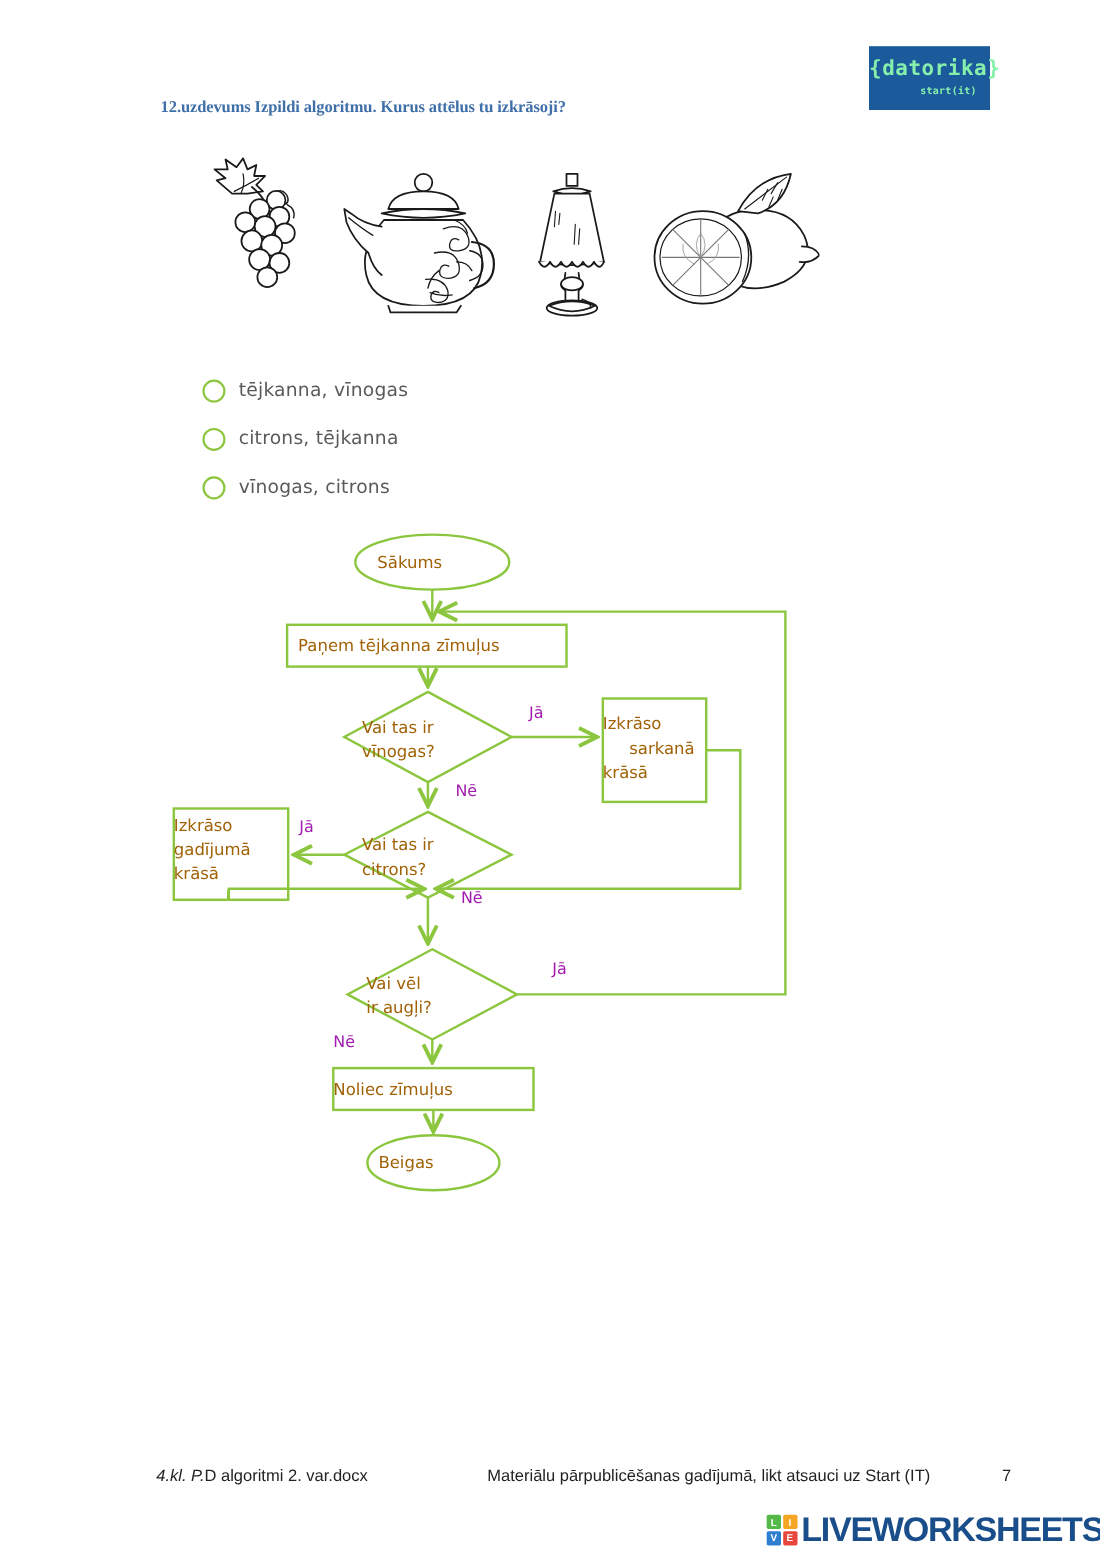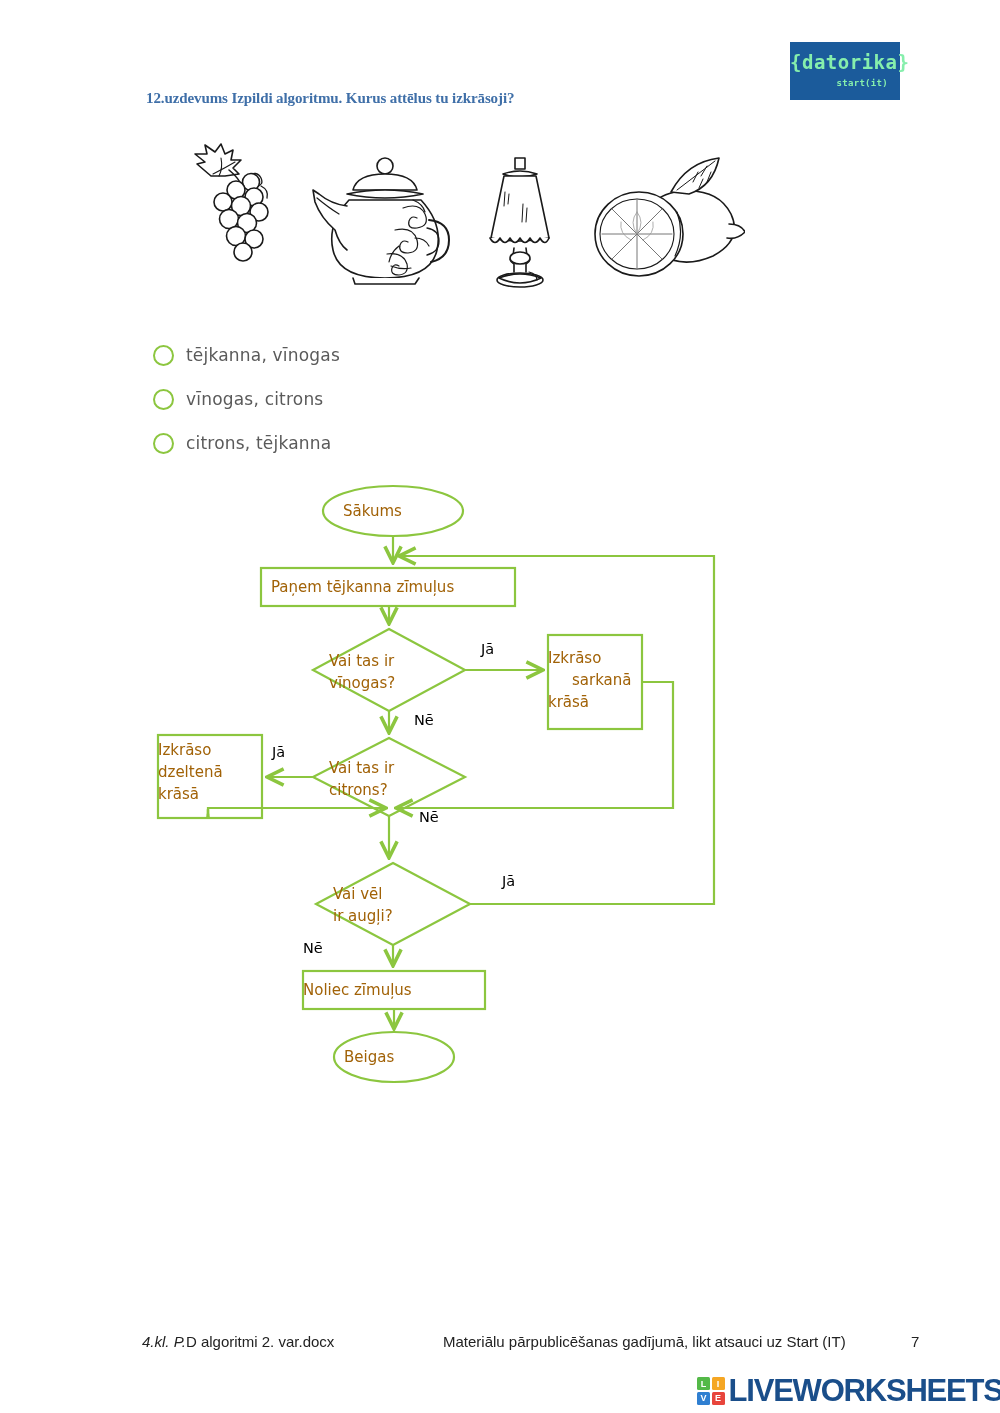--- a/index.html
+++ b/index.html
@@ -44,21 +44,21 @@
     color:#3F6FA8;
     letter-spacing:-0.1px;
     white-space:nowrap;
   }
 
   
   .pics{position:absolute;left:165px;top:140px;width:580px;height:150px;}
   .pics svg{display:block;}
 
   
-  .options{position:absolute;left:153px;top:333px;}
+  .options{position:absolute;left:184px;top:333px;}
   .opt{
     display:flex;align-items:center;
     height:44px;
   }
   .opt .radio{
     width:21px;height:21px;border-radius:50%;
     border:2.2px solid #8CC63F;
     box-sizing:border-box;
     flex:0 0 auto;
     background:#fff;
@@ -71,21 +71,21 @@
     letter-spacing:.2px;
     white-space:nowrap;
   }
 
   
   .flow{position:absolute;left:0;top:0;width:1000px;height:1413px;}
   .fl-label{
     position:absolute;
     font-family:"DejaVu Sans", sans-serif;
     font-size:14.5px;
-    color:#000000;
+    color:#a21caf;
     white-space:nowrap;
   }
   .fl-text{
     position:absolute;
     font-family:"DejaVu Sans", sans-serif;
     font-size:15px;
     color:#a16207;
     white-space:nowrap;
     line-height:1.42;
   }
@@ -253,25 +253,25 @@
     </svg>
   </div>
 
   <div class="options">
     <div class="opt">
       <div class="radio" style="border-color: rgb(140, 198, 63);"></div>
       <div class="otext">tējkanna, vīnogas</div>
     </div>
     <div class="opt">
       <div class="radio" style="border-color: rgb(140, 198, 63);"></div>
-      <div class="otext">vīnogas, citrons</div>
+      <div class="otext">citrons, tējkanna</div>
     </div>
     <div class="opt">
       <div class="radio" style="border-color: rgb(140, 198, 63);"></div>
-      <div class="otext">citrons, tējkanna</div>
+      <div class="otext">vīnogas, citrons</div>
     </div>
   </div>
 
   <div class="flow">
     <svg width="1000" height="1413" viewBox="0 0 1000 1413" fill="none" stroke="#8CC63F" stroke-width="2.2" stroke-linecap="butt" stroke-linejoin="miter">
       <defs>
         <marker id="ah" markerWidth="9" markerHeight="9" refX="7.6" refY="4.5" orient="auto">
           <path d="M0.5,0.8 L8,4.5 L0.5,8.2" fill="none" stroke="#8CC63F" stroke-width="1.6"></path>
         </marker>
       </defs>
@@ -321,21 +321,21 @@
     <div class="fl-text" style="left:329px;top:673px;width:120px;">vīnogas?</div>
 
     <div class="fl-text" style="left:548px;top:648px;width:94px;">Izkrāso</div>
     <div class="fl-text" style="left:548px;top:670px;width:94px;margin-left:24px;">sarkanā</div>
     <div class="fl-text" style="left:548px;top:692px;width:94px;">krāsā</div>
 
     <div class="fl-text" style="left:329px;top:758px;width:120px;">Vai tas ir</div>
     <div class="fl-text" style="left:329px;top:780px;width:120px;">citrons?</div>
 
     <div class="fl-text" style="left:158px;top:740px;width:104px;">Izkrāso</div>
-    <div class="fl-text" style="left:158px;top:762px;width:104px;">dzeltenā</div>
+    <div class="fl-text" style="left:158px;top:762px;width:104px;">gadījumā</div>
     <div class="fl-text" style="left:158px;top:784px;width:104px;">krāsā</div>
 
     <div class="fl-text" style="left:333px;top:884px;width:120px;">Vai vēl</div>
     <div class="fl-text" style="left:333px;top:906px;width:120px;">ir augļi?</div>
 
     <div class="fl-text" style="left:303px;top:980px;width:182px;">Noliec zīmuļus</div>
     <div class="fl-text" style="left:344px;top:1047px;width:100px;">Beigas</div>
 
     
     <div class="fl-label" style="left:481px;top:641px;">Jā</div>

